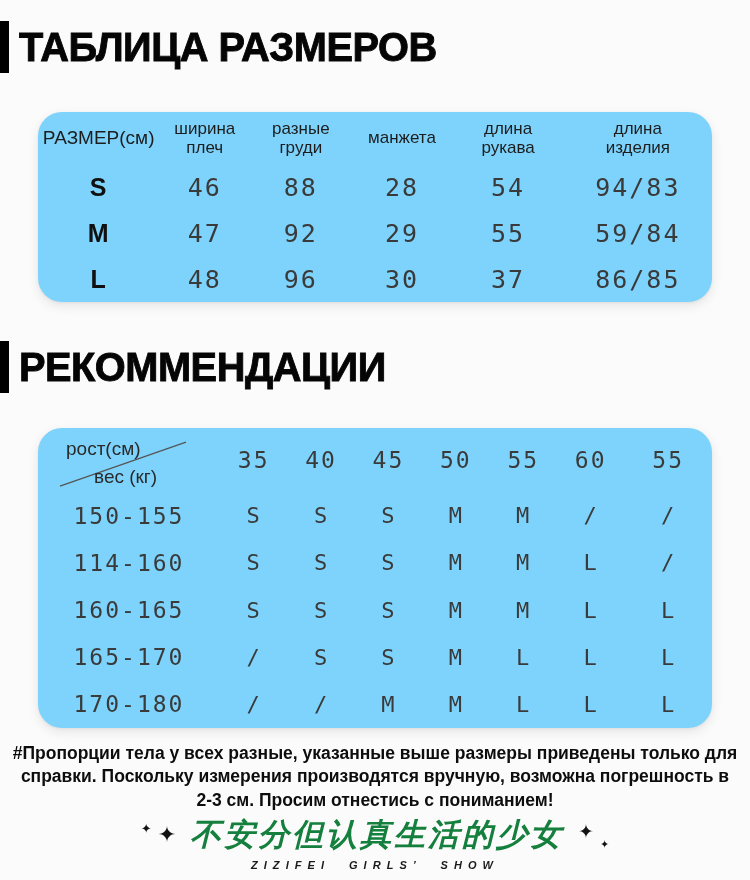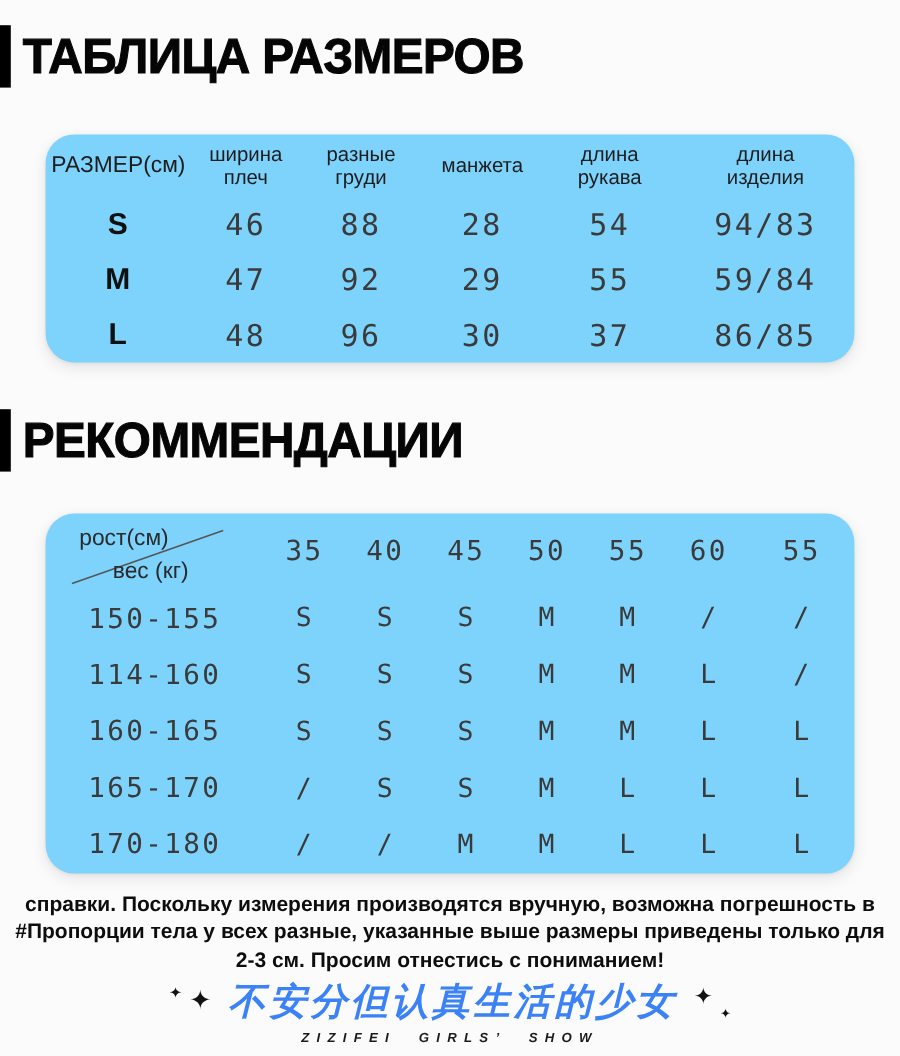--- a/index.html
+++ b/index.html
@@ -64,21 +64,21 @@
   #footnote{
     position:absolute;top:742px;left:0;width:750px;text-align:center;
     font-size:17.5px;font-weight:bold;color:#0d0d0d;line-height:1.33;
   }
 
   
   #branding{position:absolute;top:814px;left:0;width:750px;text-align:center;}
   .brand-cn-row{display:flex;justify-content:center;align-items:center;gap:6px;height:42px;}
   .brand-cn{
     font-size:31px;font-weight:bold;font-style:italic;letter-spacing:3px;
-    color:#3b82f6;font-family:"Liberation Sans","DejaVu Sans",sans-serif;white-space:nowrap;
+    color:#15803d;font-family:"Liberation Sans","DejaVu Sans",sans-serif;white-space:nowrap;
   }
   .star{color:#121212;line-height:1;font-family:"DejaVu Sans",sans-serif;}
   .star.s1{font-size:13px;transform:translateY(-7px);}
   .star.s2{font-size:22px;margin-right:8px;}
   .star.s3{font-size:19px;margin-left:8px;transform:translateY(-4px);}
   .star.s4{font-size:11px;transform:translateY(9px);}
   .brand-en{
     margin-top:3px;font-size:11px;font-weight:bold;font-style:italic;color:#1a1a1a;
     letter-spacing:0.55em;word-spacing:0.9em;
   }
@@ -224,22 +224,22 @@
       <td>M</td>
       <td>L</td>
       <td>L</td>
       <td>L</td>
     </tr>
   </tbody>
     </table>
 </div>
 
 <div id="footnote">
+  <div>#Пропорции тела у всех разные, указанные выше размеры приведены только для</div>
   <div>справки. Поскольку измерения производятся вручную, возможна погрешность в</div>
-  <div>#Пропорции тела у всех разные, указанные выше размеры приведены только для</div>
   <div>2-3 см. Просим отнестись с пониманием!</div>
 </div>
 
 <div id="branding">
   <div class="brand-cn-row">
     <span class="star s1">✦</span>
     <span class="star s2">✦</span>
     <span class="brand-cn">不安分但认真生活的少女</span>
     <span class="star s3">✦</span>
     <span class="star s4">✦</span>

